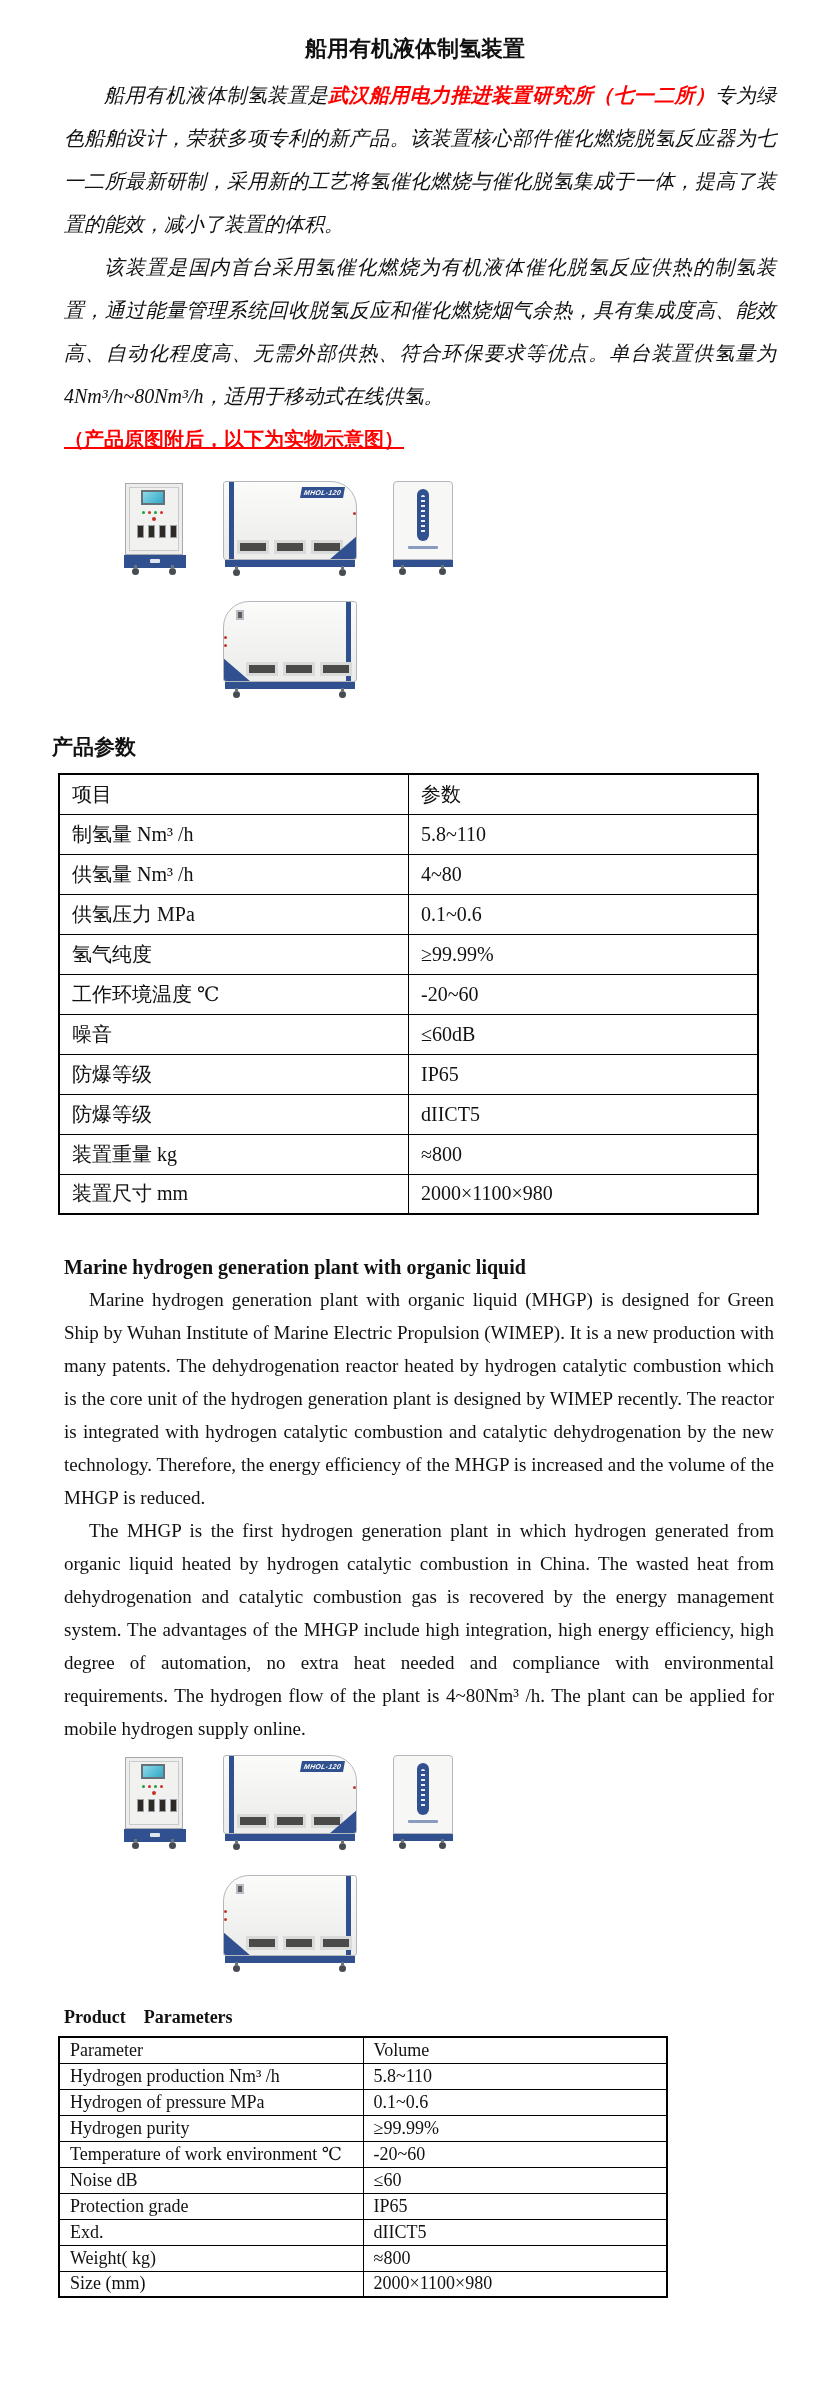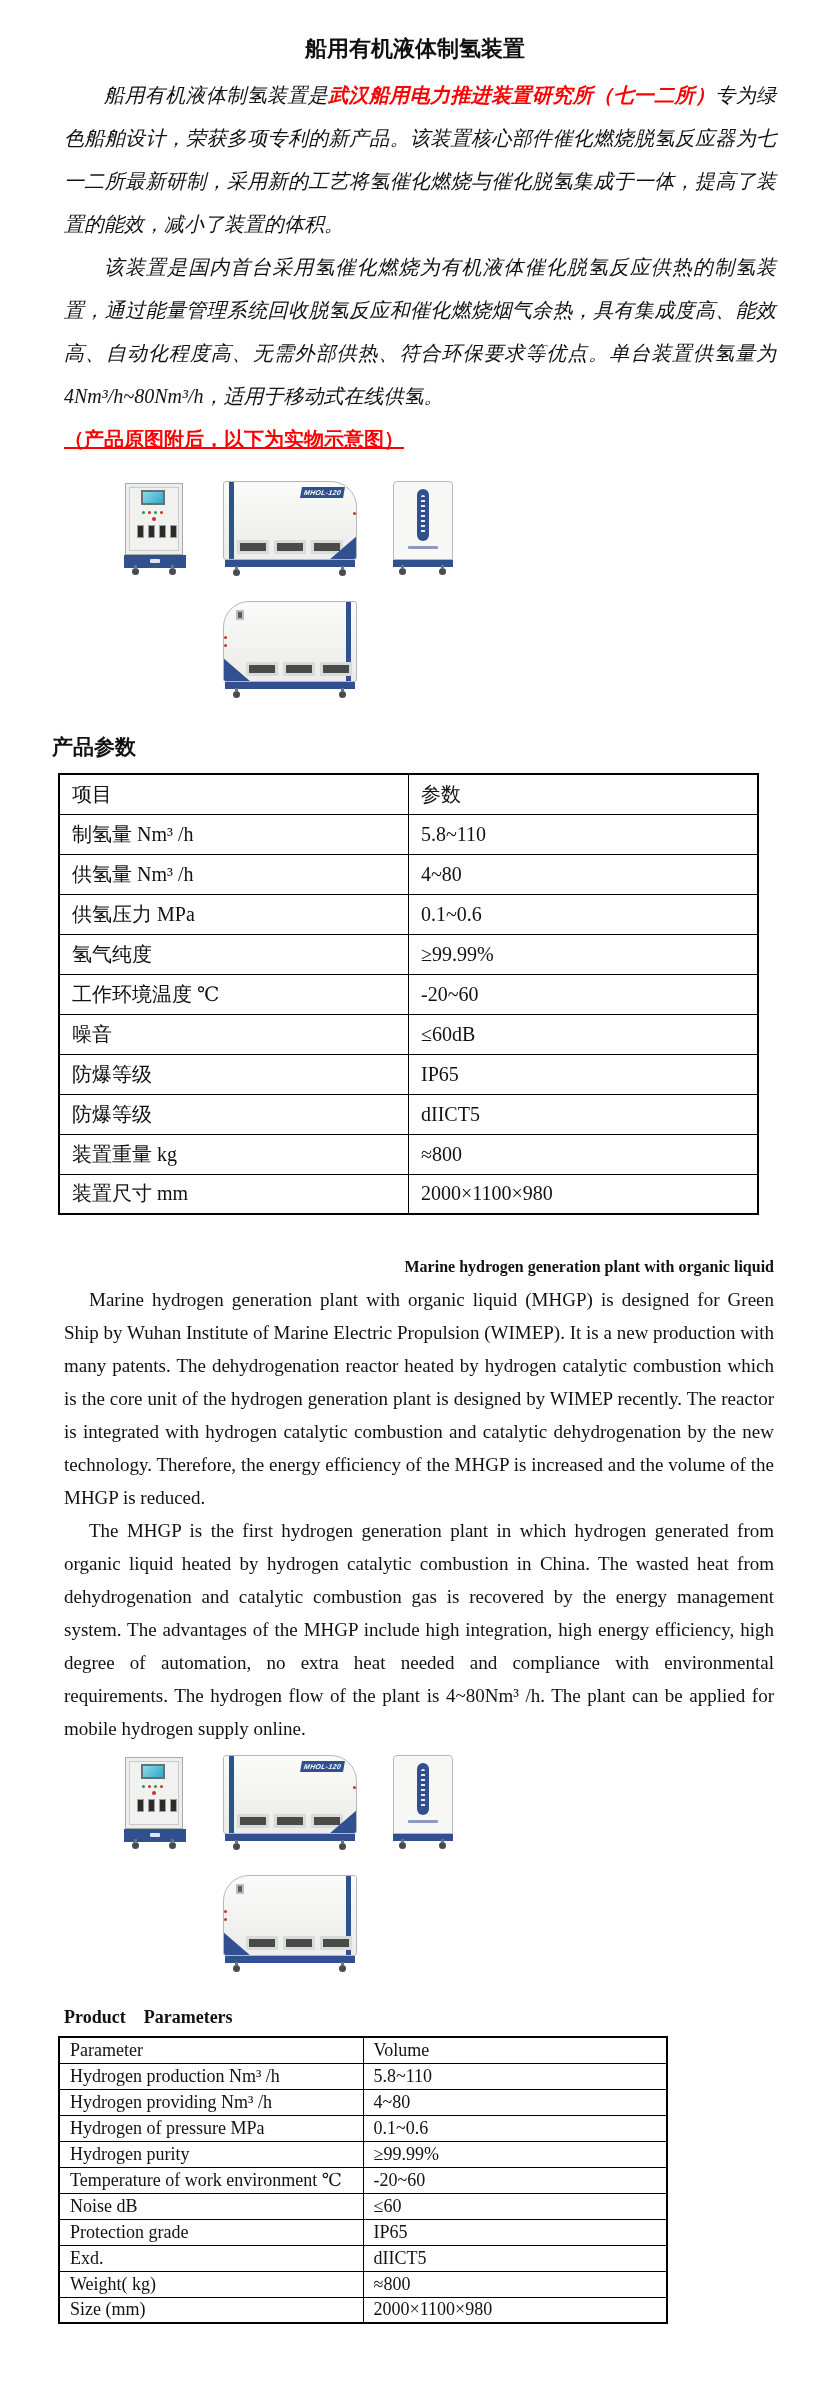--- a/index.html
+++ b/index.html
@@ -47,24 +47,24 @@
     text-decoration:underline;
   }
   .zh-heading{
     margin:32px 0 0 52px;
     font-size:21px;
     line-height:28px;
     font-weight:bold;
   }
   .en-title{
     margin:38px 56px 0 64px;
-    font-size:16px;
+    font-size:20px;
     line-height:28px;
     font-weight:bold;
-    text-align:right;
+    text-align:left;
   }
   .en-body{margin:2px 56px 0 64px;}
   .en-para{
     margin:0;
     font-size:19px;
     line-height:33px;
     text-align:justify;
     text-indent:25px;
   }
   .en-heading{
@@ -393,24 +393,20 @@
     <tbody>
         <tr>
           <td>Parameter</td>
           <td>Volume</td>
         </tr>
         <tr>
           <td>Hydrogen production Nm³ /h</td>
           <td>5.8~110</td>
         </tr>
         <tr>
-          <td>Hydrogen providing Nm³ /h</td>
-          <td>4~80</td>
-        </tr>
-        <tr>
           <td>Hydrogen of pressure MPa</td>
           <td>0.1~0.6</td>
         </tr>
         <tr>
           <td>Hydrogen purity</td>
           <td>≥99.99%</td>
         </tr>
         <tr>
           <td>Temperature of work environment  ℃</td>
           <td>-20~60</td>

